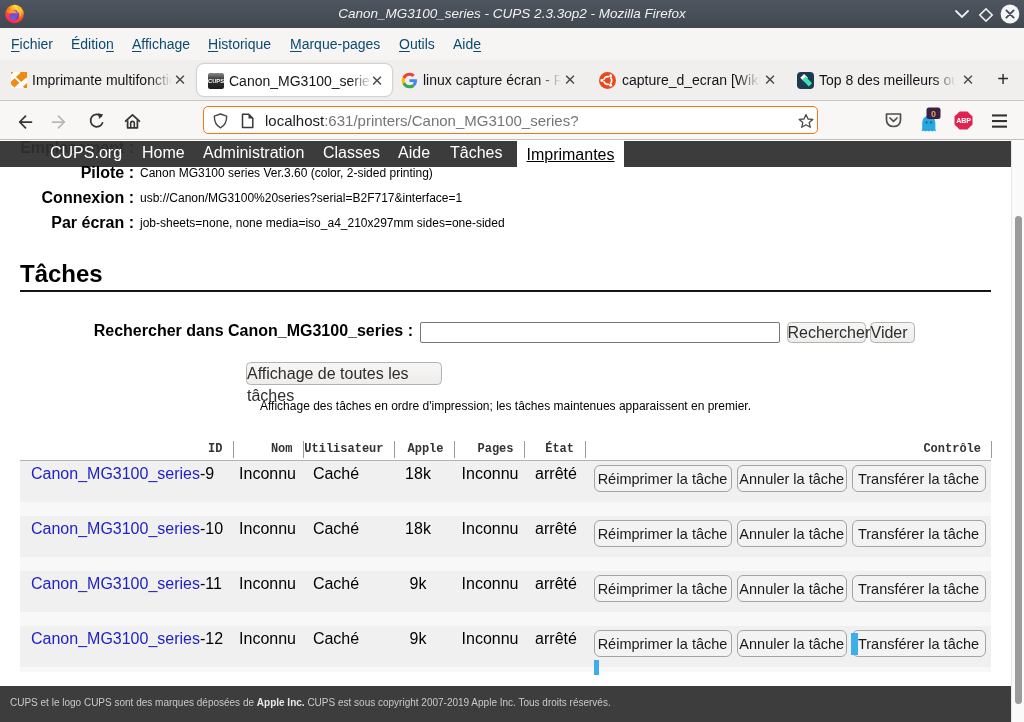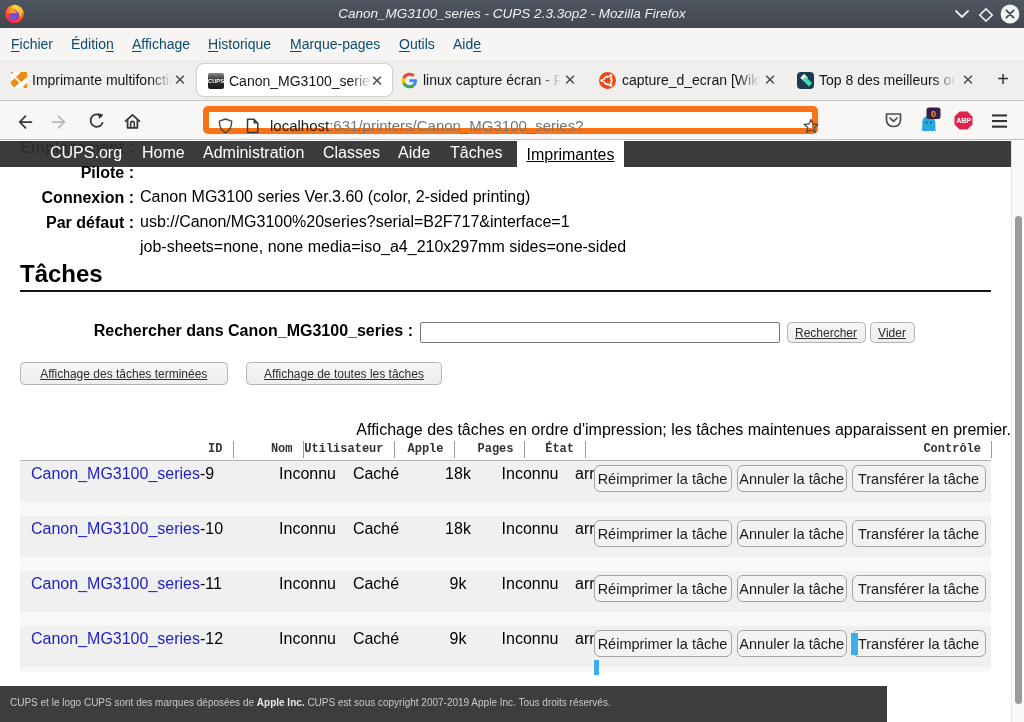--- a/index.html
+++ b/index.html
@@ -16,43 +16,43 @@
   .tab { position:absolute; top:3px; height:34px; border-radius:8px; }
   .tab.active { background:#fff; border:1px solid #d4d2d0; box-shadow:0 0 2px rgba(0,0,0,.08); }
   .tab .fav { position:absolute; top:9px; }
   .tab .ttl { position:absolute; top:0; height:34px; line-height:35px; font-size:14px; color:#15141a;
      overflow:hidden; white-space:nowrap;
      -webkit-mask-image:linear-gradient(to right, #000 calc(100% - 22px), transparent);
      mask-image:linear-gradient(to right, #000 calc(100% - 22px), transparent); }
   .tab .x { position:absolute; top:7px; width:20px; height:20px; font-size:15px; line-height:20px; text-align:center; color:#4a4a4a; }
   #toolbar { position:absolute; left:0; top:101px; width:1024px; height:39px; background:#f8f7f5; border-bottom:1px solid #c2c0be; }
   #urlbar { position:absolute; left:203px; top:5px; width:615px; height:28px; background:#fff;
-     border:6px solid #f97316; border-radius:5px; }
+     border:1px solid #f97316; border-radius:5px; }
   #urltext { position:absolute; left:61px; top:0; height:26px; line-height:27px; font-size:15px; color:#1d1d1d; white-space:nowrap; }
   #urltext span { color:#757575; }
   #vp { position:absolute; left:0; top:140px; width:1011px; height:582px; background:#fff; overflow:hidden; }
   #vp .lbl { position:absolute; font-weight:bold; font-size:16px; line-height:18px; color:#000; text-align:right; white-space:nowrap; }
-  #vp .val { position:absolute; font-size:16px; line-height:18px; color:#000; white-space:nowrap;margin-top:24px; }
+  #vp .val { position:absolute; font-size:12px; line-height:18px; color:#000; white-space:nowrap; }
   #cupsbar { position:absolute; left:0; top:1px; width:1011px; height:25.5px; background:rgba(48,48,48,0.94); }
   .cn { position:absolute; top:0; height:25.5px; line-height:26px; font-size:16px; color:#fff; white-space:nowrap; }
   #cupsact { position:absolute; left:517px; top:1px; width:107px; height:28.5px; background:#fff;
      text-align:center; line-height:27px; font-size:16px; color:#000;text-decoration:underline; }
   h2.tach { position:absolute; left:20px; top:120.5px; font-size:24px; line-height:26px; color:#000; font-family:"Liberation Sans", sans-serif; }
   #hr1 { position:absolute; left:20px; top:150px; width:971px; height:2px; background:#161616; }
   .gbtn { position:absolute; background:linear-gradient(#f7f6f6,#eeedec); border:1px solid #b4b2af; border-radius:4.5px;
-     font-size:12px; color:#2e2d2b; text-align:center; font-family:"Liberation Sans", sans-serif;text-decoration:underline; }
+     font-size:16px; color:#2e2d2b; font-family:"Liberation Sans", sans-serif; }
   .tbtn { position:absolute; background:#f4f3f3; border:1px solid #a6a4a2; border-radius:6px;
      font-size:14.5px; color:#1b1a18; text-align:center; height:27px; line-height:26px; }
   .sep { position:absolute; width:1px; background:#9a9a9a; }
   .thx { position:absolute; font-family:"Liberation Mono", monospace; font-weight:bold; font-size:12px; color:#333; white-space:nowrap; }
   .band { position:absolute; left:20px; width:971px; height:41px; background:#f0f0f0; }
   .cell { position:absolute; font-size:16px; line-height:18px; color:#000; white-space:nowrap; }
-  .cc { text-align:center;margin-left:40px; }
+  .cc { text-align:center; }
   a.job { color:#2122c5; text-decoration:none; }
-  #footer { position:absolute; left:0; top:545.5px; width:887px; height:36.5px; background:#3d3d3d; }
+  #footer { position:absolute; left:0; top:545.5px; width:1011px; height:36.5px; background:#3d3d3d; }
   #footer div { position:absolute; left:10px; top:0; height:36.5px; line-height:33px; font-size:10px; color:#c9c9c9; white-space:nowrap; }
   #sbar { position:absolute; left:1011px; top:140px; width:13px; height:582px; background:#fafafa; border-left:1px solid #e6e6e6; }
   #sthumb { position:absolute; left:2.5px; top:76px; width:7px; height:488px; background:#9b9b9b; border-radius:3.5px; }
   .bluebar { position:absolute; background:#3daee9; }
 </style>
 </head>
 <body>
 
 <div id="titlebar">
   <div id="title">Canon_MG3100_series - CUPS 2.3.3op2 - Mozilla Firefox</div>
@@ -223,35 +223,34 @@
   <div class="cn" style="left:203px">Administration</div>
   <div class="cn" style="left:323px">Classes</div>
   <div class="cn" style="left:398px">Aide</div>
   <div class="cn" style="left:450px">Tâches</div>
   <div id="cupsact">Imprimantes</div>
 
   <div class="lbl" style="right:877px;top:23.5px">Pilote :</div>
   <div class="val" style="left:140px;top:23.5px">Canon MG3100 series Ver.3.60 (color, 2-sided printing)</div>
   <div class="lbl" style="right:877px;top:48.5px">Connexion :</div>
   <div class="val" style="left:140px;top:48.5px">usb://Canon/MG3100%20series?serial=B2F717&amp;interface=1</div>
-  <div class="lbl" style="right:877px;top:73.5px">Par défaut :</div>
+  <div class="lbl" style="right:877px;top:73.5px">Par écran :</div>
   <div class="val" style="left:140px;top:73.5px">job-sheets=none, none media=iso_a4_210x297mm sides=one-sided</div>
 
   <h2 class="tach">Tâches</h2>
   <div id="hr1"></div>
 
   <div class="lbl" style="right:598px;top:181.5px">Rechercher dans Canon_MG3100_series :</div>
   <input class="abs" style="left: 419.5px; top: 181.5px; width: 360px; height: 21px; border: 1px solid rgb(120, 118, 114); background: rgb(255, 255, 255); border-radius: 2px;">
   <div class="gbtn" style="left:786.5px;top:181.5px;width:79px;height:21.5px;line-height:20px">Rechercher</div>
   <div class="gbtn" style="left:869.5px;top:181.5px;width:45px;height:21.5px;line-height:20px">Vider</div>
 
-  <div class="gbtn" style="left:20px;top:221.5px;width:207.5px;height:23.5px;line-height:22px">Affichage des tâches terminées</div>
   <div class="gbtn" style="left:246px;top:221.5px;width:196px;height:23.5px;line-height:22px">Affichage de toutes les tâches</div>
 
-  <div class="val" style="left:0;top:257px;width:1011px;text-align:right">Affichage des tâches en ordre d'impression; les tâches maintenues apparaissent en premier.</div>
+  <div class="val" style="left:0;top:257px;width:1011px;text-align:center">Affichage des tâches en ordre d'impression; les tâches maintenues apparaissent en premier.</div>
 
   <div class="thx" style="right:788.5px;top:302px">ID</div>
   <div class="thx" style="right:718.5px;top:302px">Nom</div>
   <div class="thx" style="right:627.5px;top:302px">Utilisateur</div>
   <div class="thx" style="right:567.5px;top:302px">Apple</div>
   <div class="thx" style="right:497.5px;top:302px">Pages</div>
   <div class="thx" style="right:437px;top:302px">État</div>
   <div class="thx" style="right:30px;top:302px">Contrôle</div>
   <div class="sep" style="left:232.5px;top:301px;height:17px"></div>
   <div class="sep" style="left:302.5px;top:301px;height:17px"></div>

